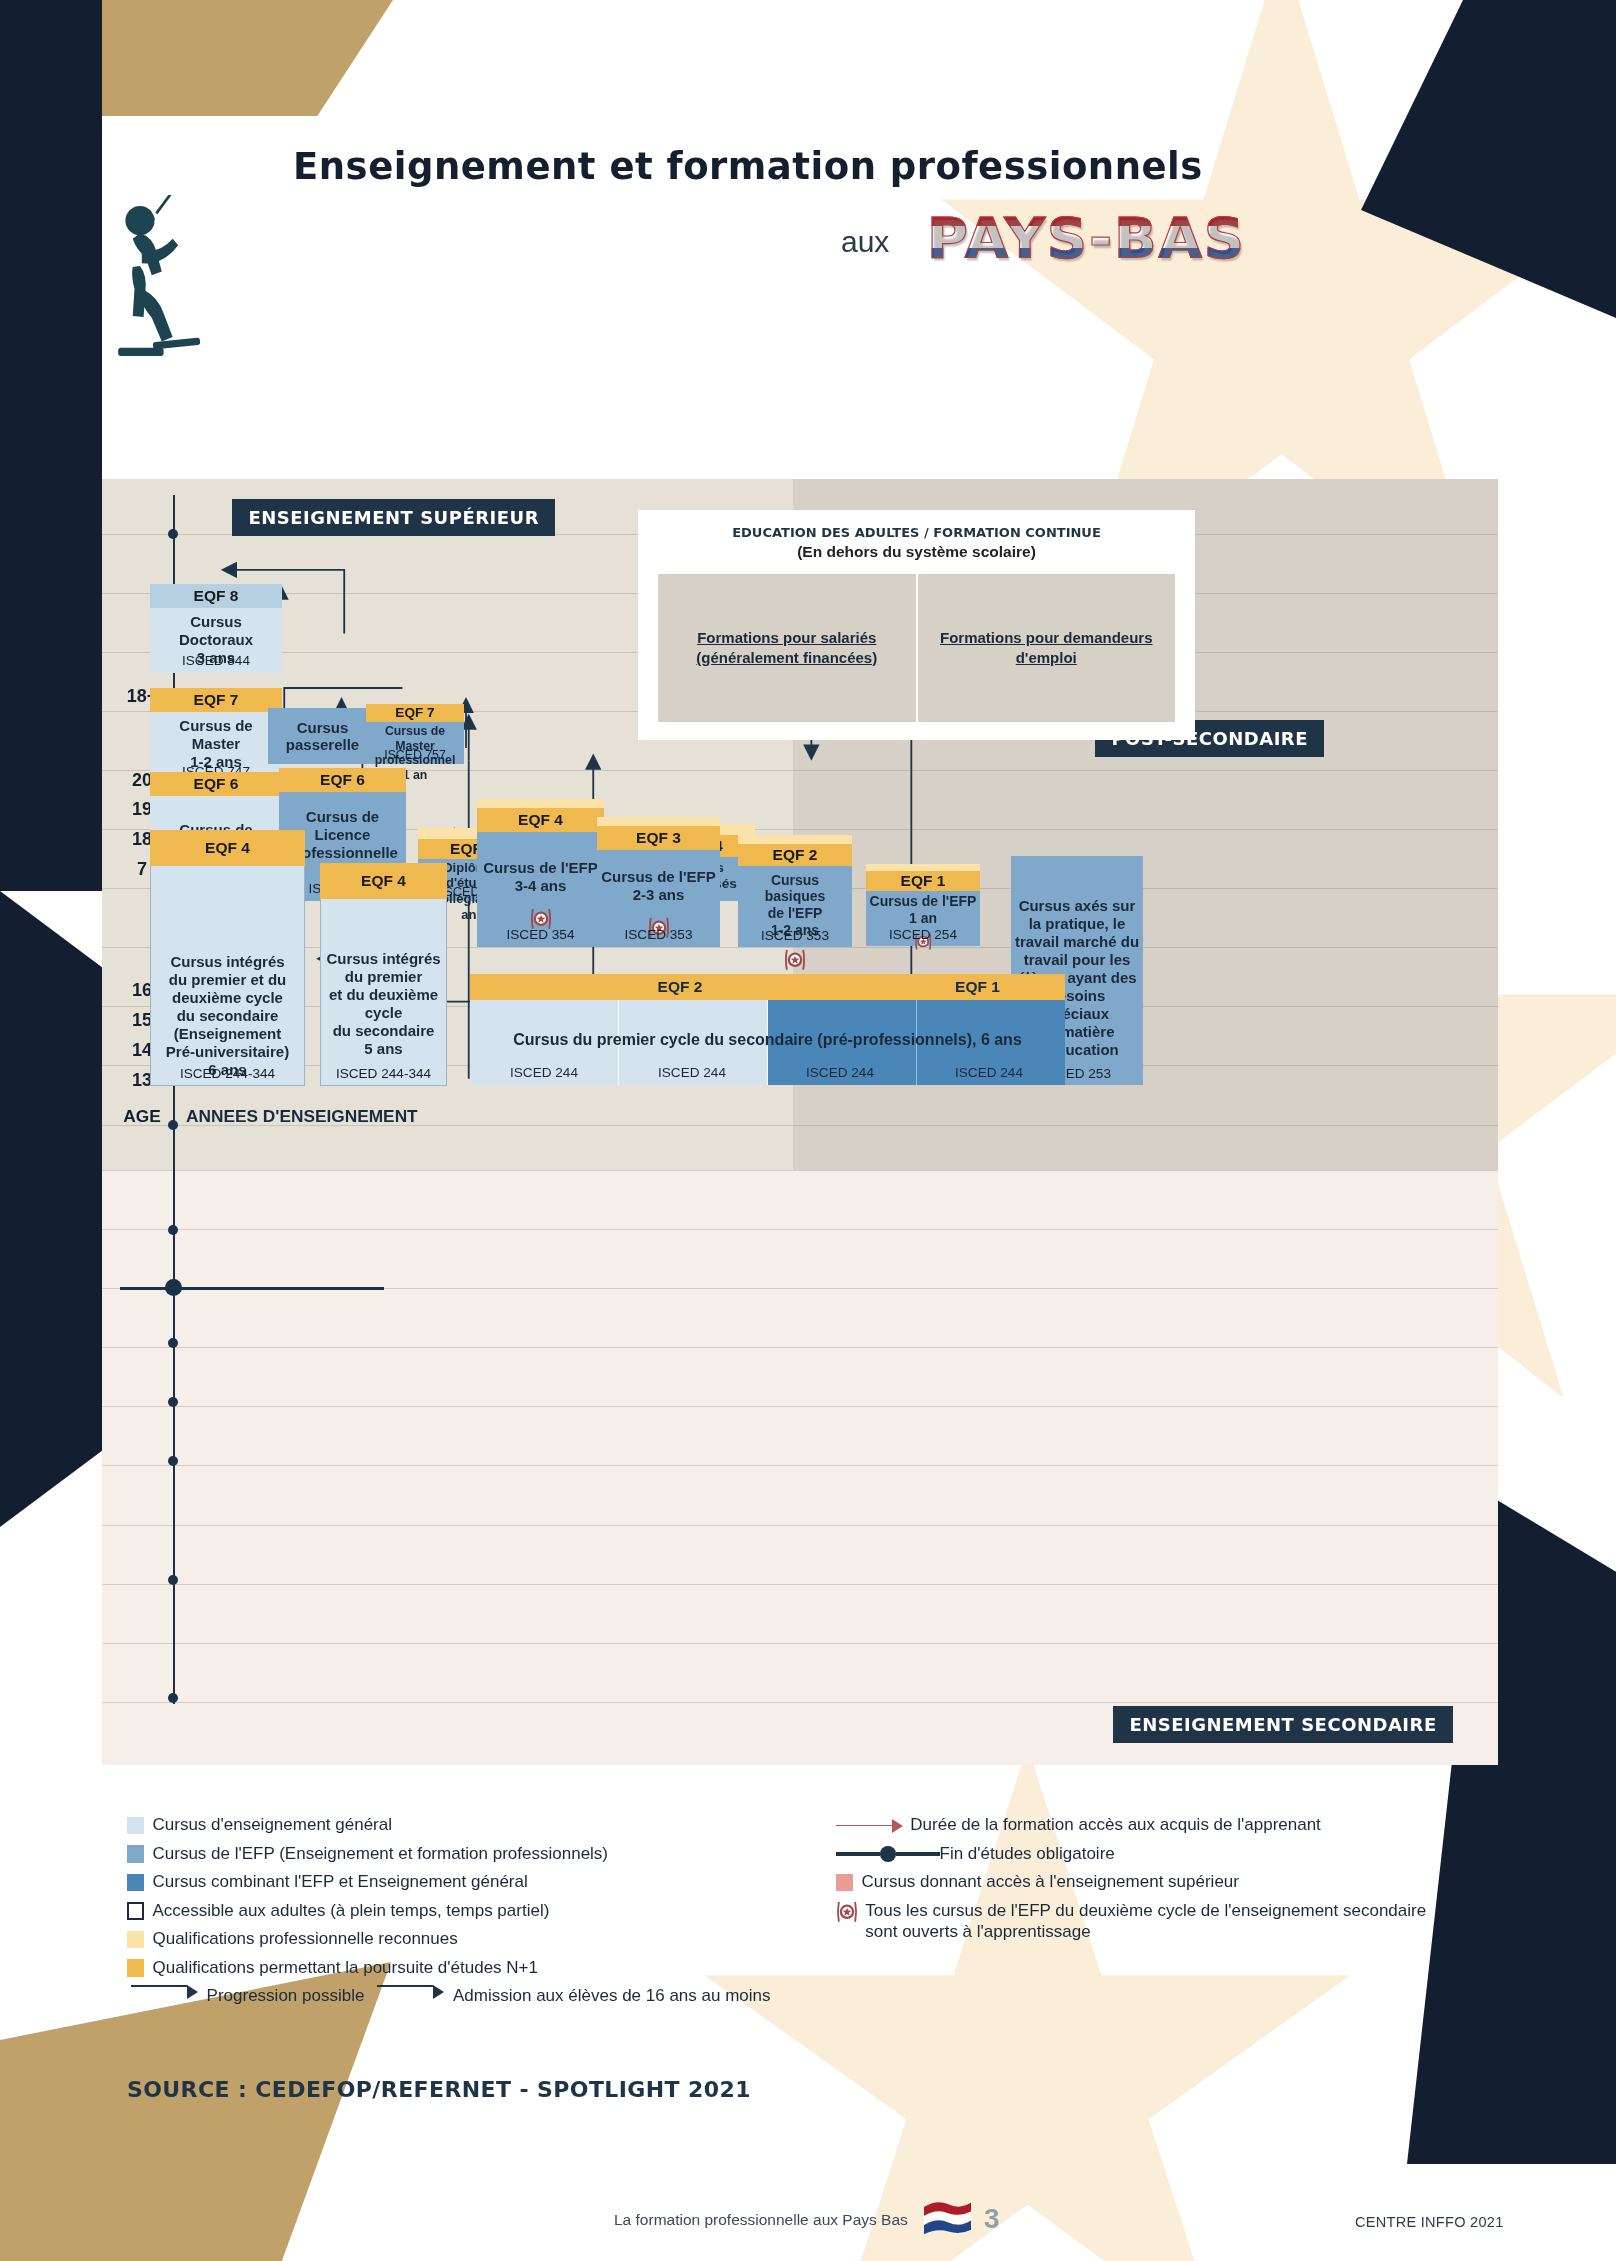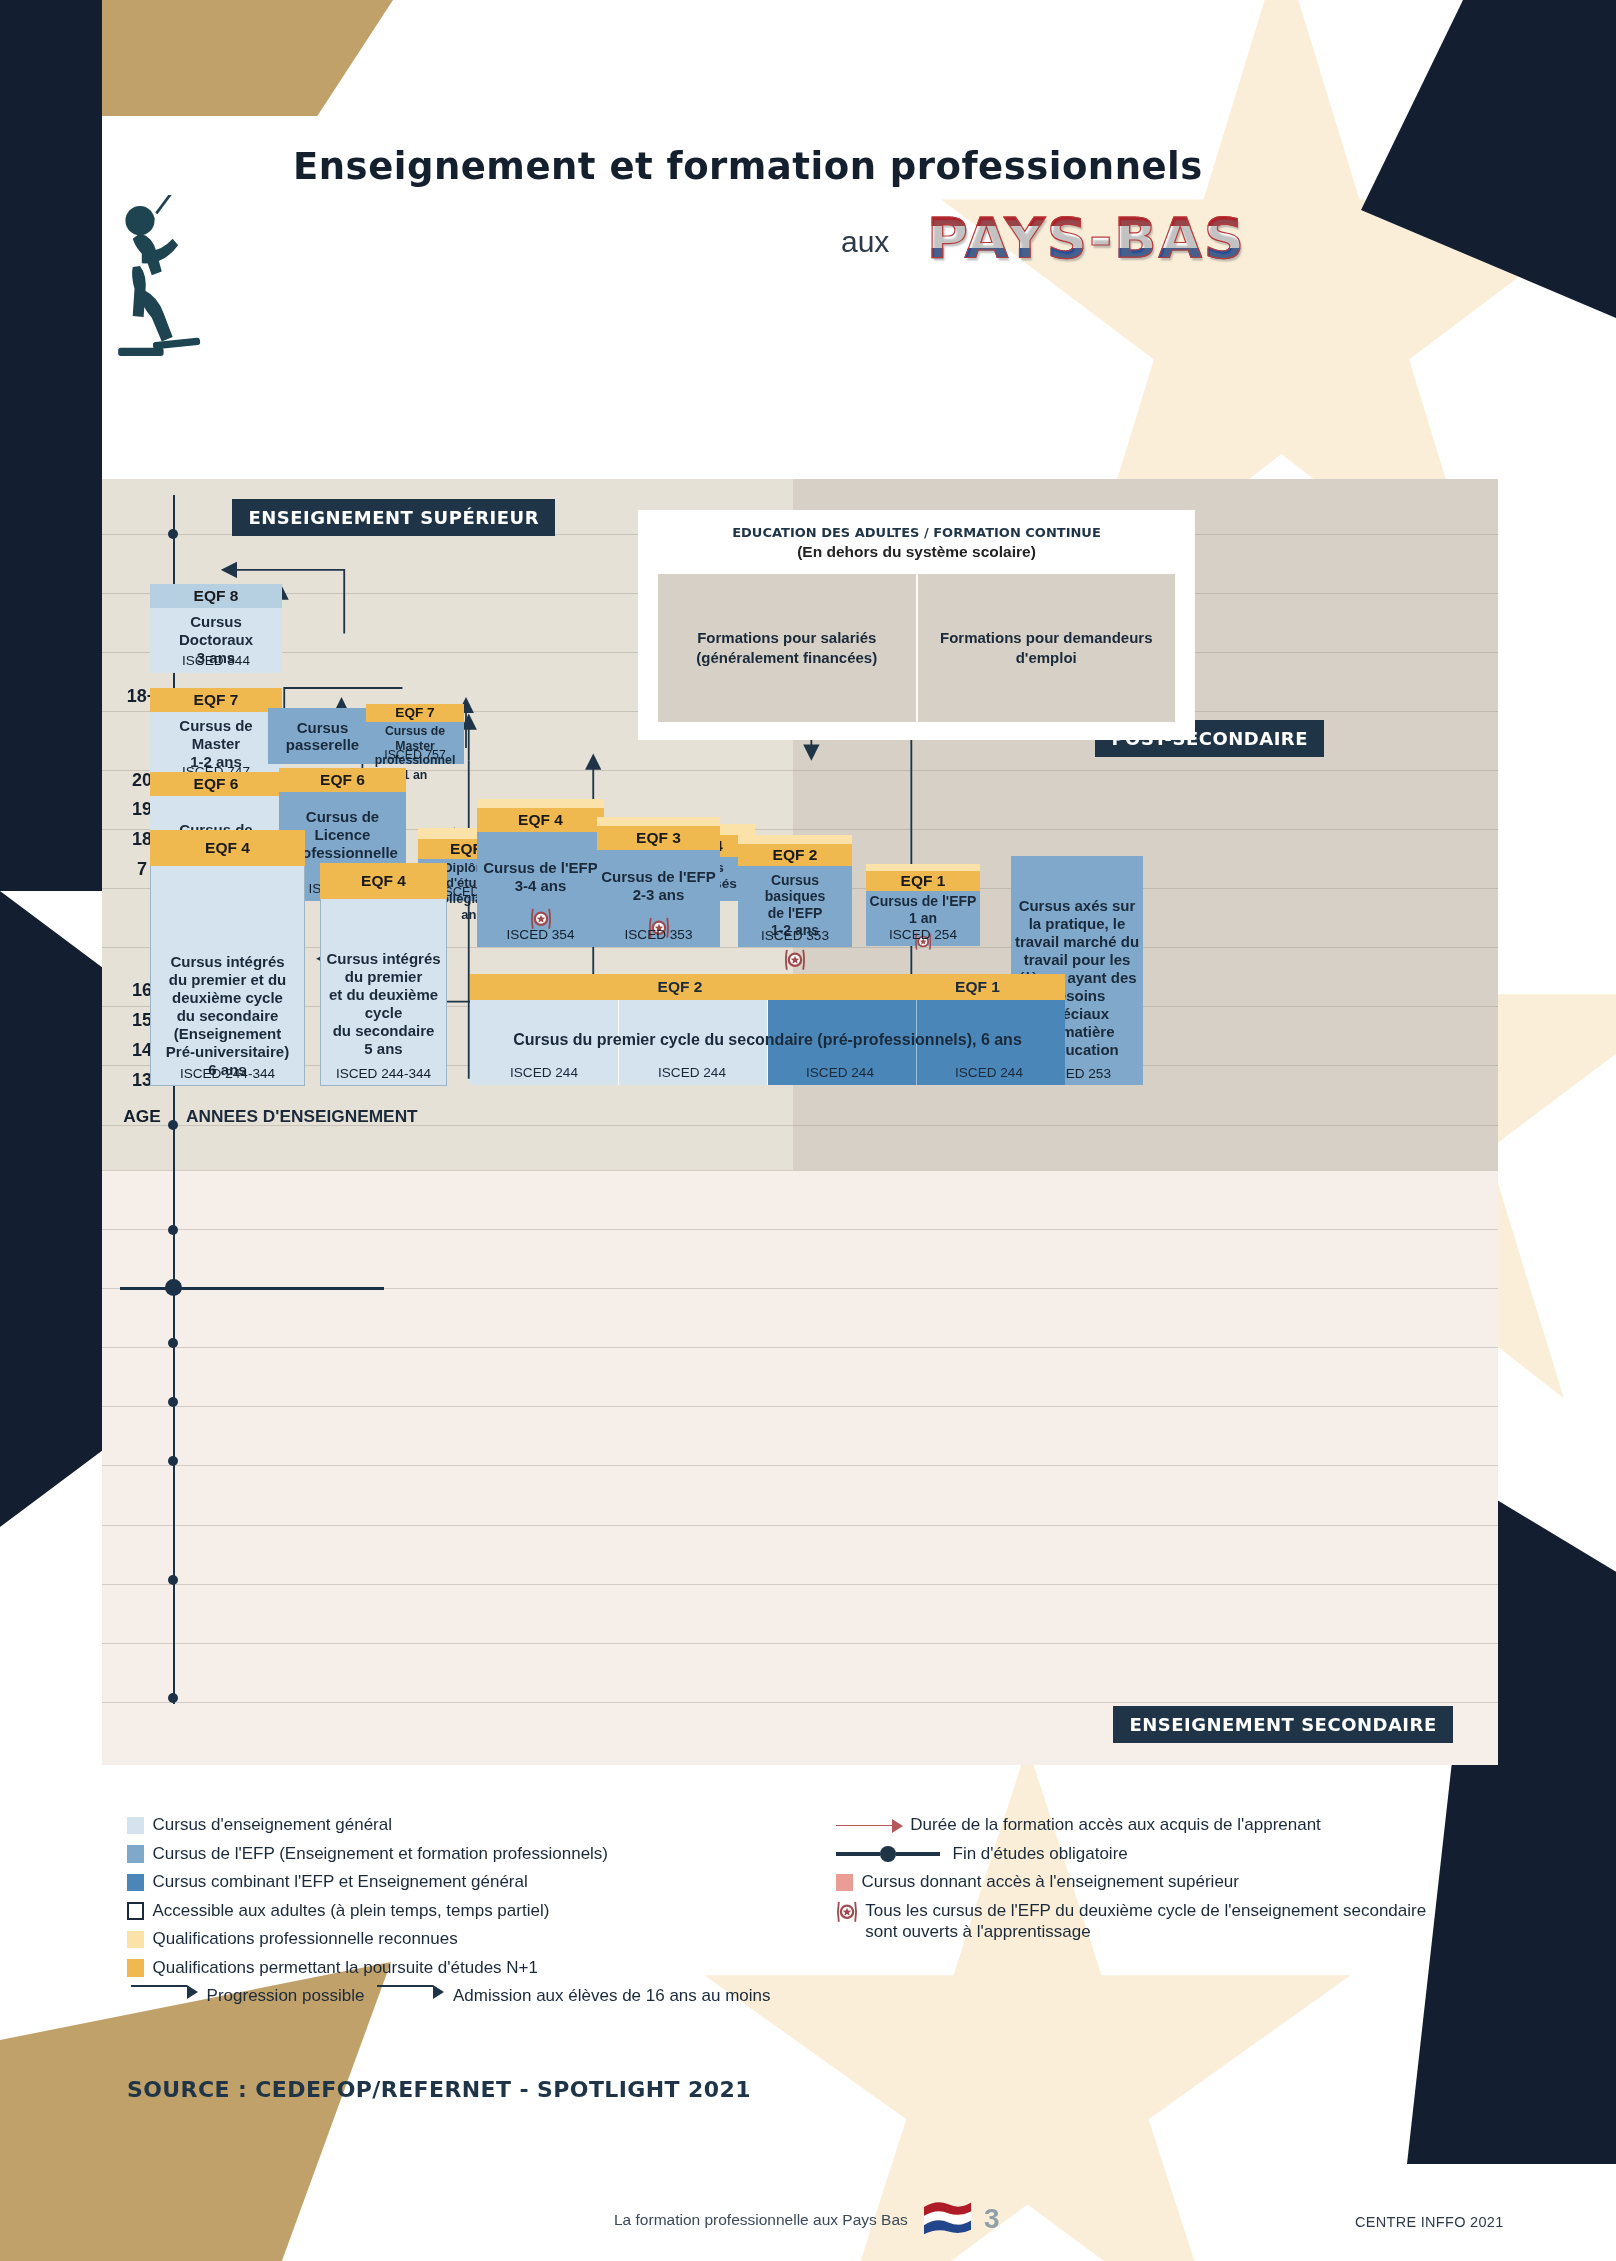--- a/index.html
+++ b/index.html
@@ -76,21 +76,21 @@
   .box .bd{padding:5.5px 3.6px;text-align:center;font-size:15px;font-weight:700;line-height:1.2;}
   .isced{position:absolute;bottom:4.5px;left:0;right:0;text-align:center;
          font-size:13.6px;font-weight:400;color:#14202c;}
   .appr{display:block;margin:7.3px auto 0;width:20px;height:23.6px;}
 
   
   .adult-wrap{position:absolute;left:536px;top:31px;width:557px;height:230px;background:#fff;}
   .adult-t1{text-align:center;font-size:13px;font-weight:700;color:#1f3547;margin-top:14.5px;
             font-family:"DejaVu Sans",sans-serif;}
   .adult-t2{text-align:center;font-size:15.5px;font-weight:700;color:#222;margin-top:3.6px;}
-  .adult-cols{display:flex;gap:2px;margin:12.7px 20px 0;}
+  .adult-cols{display:flex;gap:2px;margin:12.7px 20px 0;text-decoration:underline;}
   .adult-col{flex:1;height:148px;background:#d6d0c7;display:flex;align-items:center;
              justify-content:center;text-align:center;font-size:15px;font-weight:700;
              line-height:1.3;padding:0 9px;box-sizing:border-box;}
 
   
   svg.conn{position:absolute;left:0;top:0;width:1396px;height:1286px;overflow:visible;pointer-events:none;}
 
   
   #legend{position:absolute;left:127px;top:1814px;width:1364px;z-index:3;font-size:17px;}
   .lg-row{display:flex;align-items:flex-start;margin-bottom:7.3px;line-height:1.25;}
@@ -516,21 +516,21 @@
     </div>
   </div>
 
   <div class="lg-col" style="left:709px;top:0;width:636px">
     <div class="lg-row">
       <span><span class="arrow-ln red" style="margin-left:0"></span><span class="arrow-hd red"></span></span>
       <span style="margin-left:7.3px">Durée de la formation accès aux acquis de l'apprenant</span>
     </div>
     <div class="lg-row">
       <span><span class="dot-ln"></span><span class="dot-c"></span><span class="dot-ln"></span></span>
-      <span style="margin-left:13px">Fin d'études obligatoire</span>
+      <span style="margin-left:0">Fin d'études obligatoire</span>
     </div>
     <div class="lg-row">
       <span class="sw" style="background:#ea9d95"></span>
       <span>Cursus donnant accès à l'enseignement supérieur</span>
     </div>
     <div class="lg-row">
       <svg style="width:22px;height:23.6px;margin-right:7.3px;flex:none" viewBox="0 0 22 26">
         <path d="M2 2 q-2 11 0 22 M20 2 q2 11 0 22" stroke="#9e4a4e" stroke-width="2" fill="none"></path>
         <circle cx="11" cy="13" r="8" fill="#9e4a4e"></circle>
           <circle cx="11" cy="13" r="5.5" fill="#fff"></circle>

